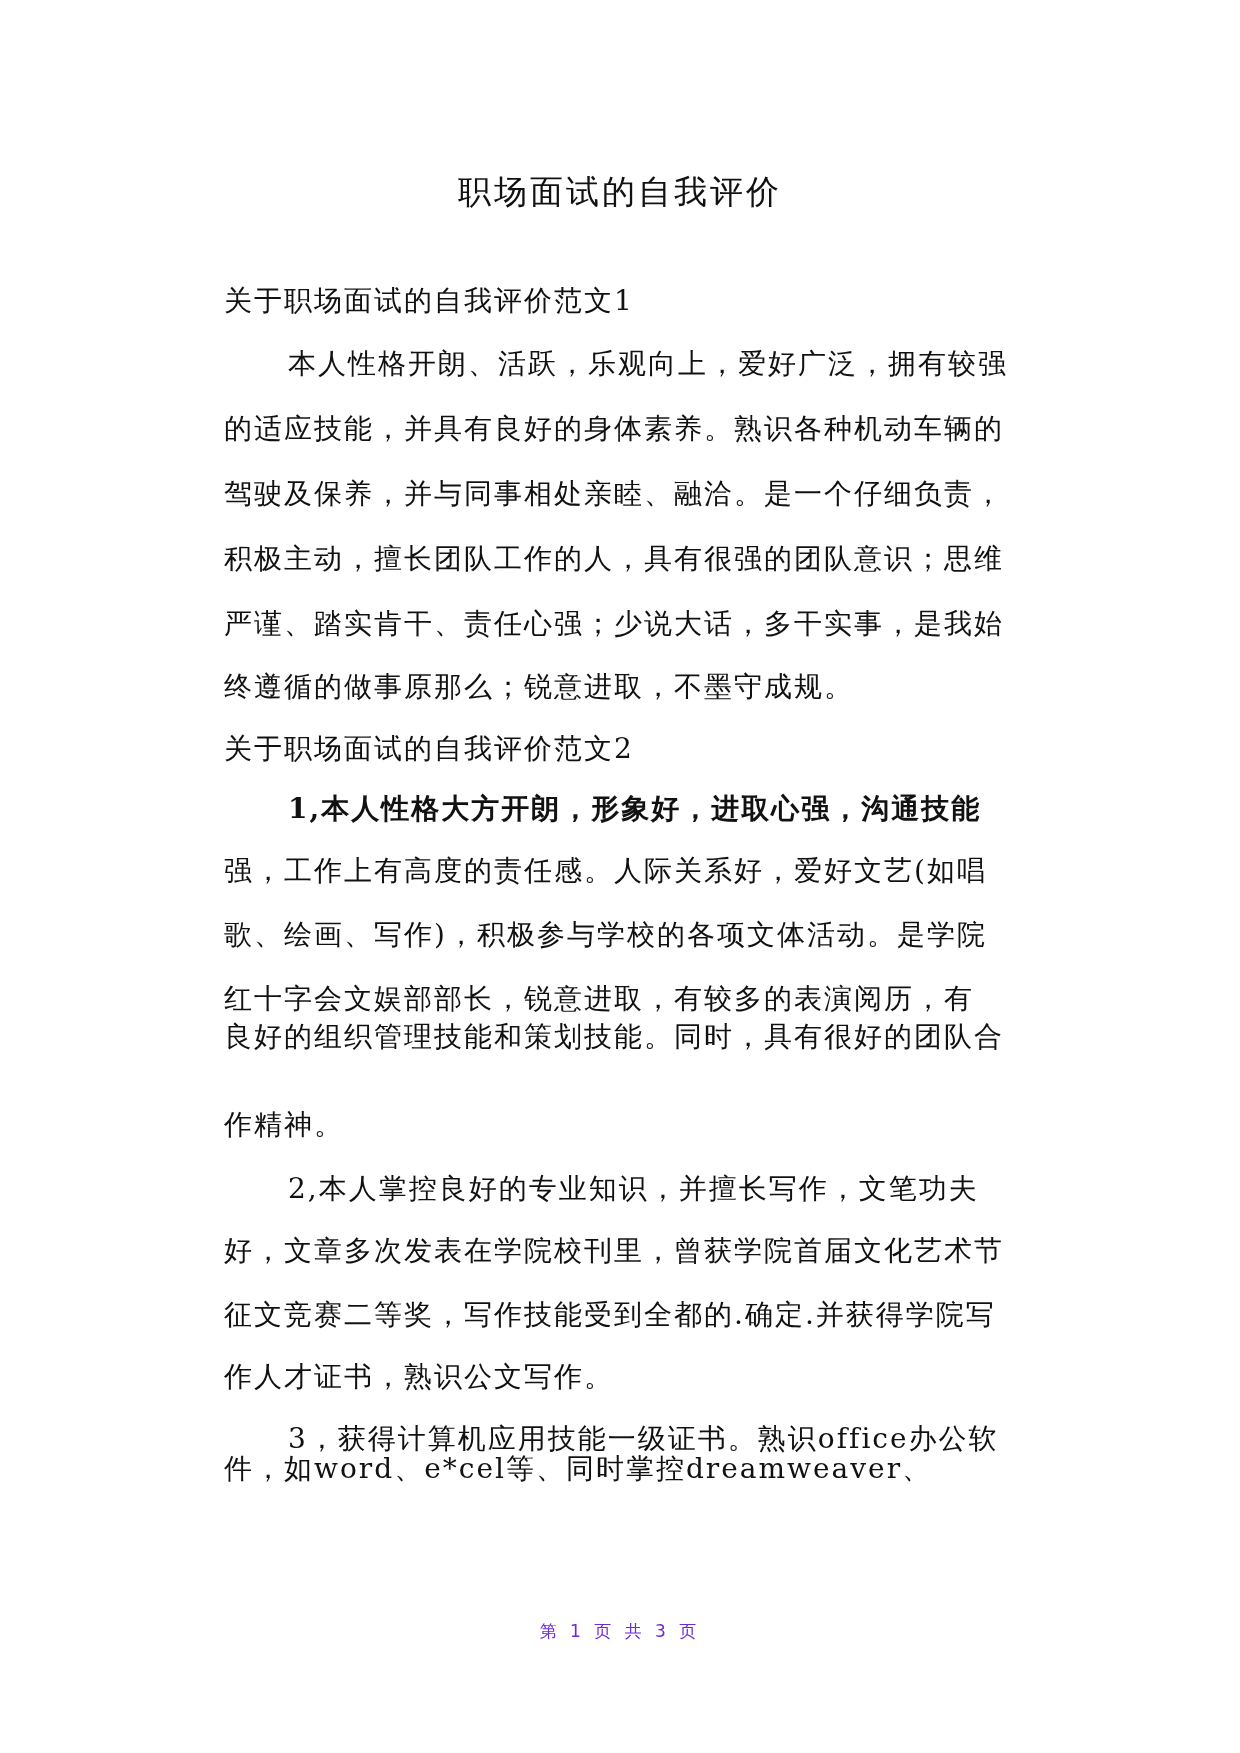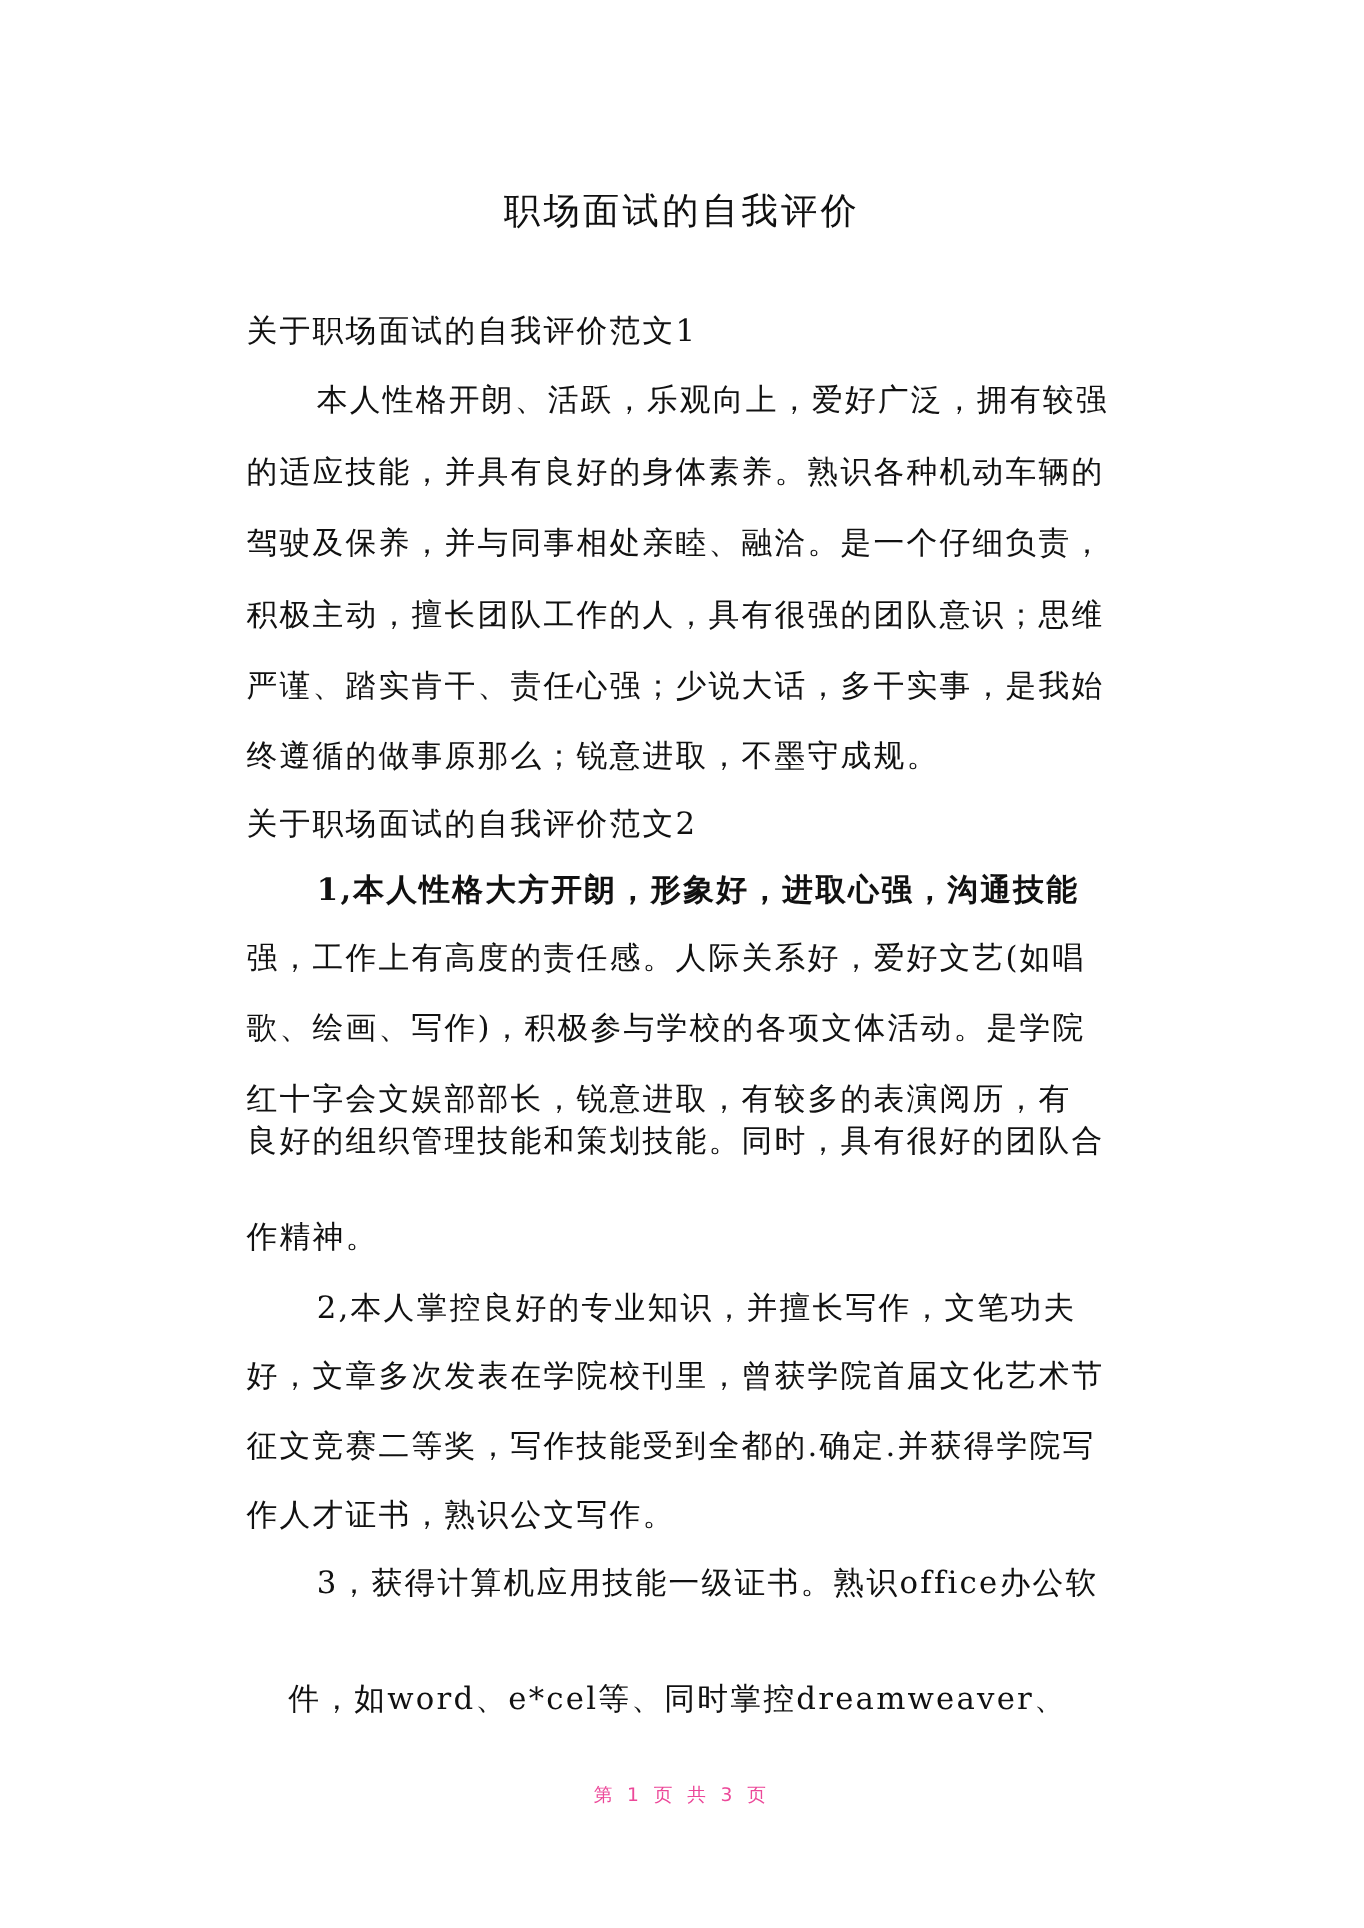--- a/index.html
+++ b/index.html
@@ -4,21 +4,21 @@
 <style>
   html, body { margin: 0; padding: 0; background: #ffffff; }
   body { width: 1240px; height: 1753px; position: relative; overflow: hidden;
          font-family: "DejaVu Serif", "Liberation Serif", serif; color: #111111; }
   .page { position: absolute; left: 0; top: 0; width: 1240px; height: 1753px; background: #fff; }
   .title { position: absolute; top: 170px; left: 0; width: 1240px; text-align: center;
            font-size: 33px; letter-spacing: 3px; font-weight: 500; }
   .line { position: absolute; left: 224px; font-size: 28px; white-space: nowrap; letter-spacing: 2px; }
   .indent { left: 288px; }
   .footer { position: absolute; top: 1620px; left: 0; width: 1240px; text-align: center;
-            font-size: 17px; color: #ec4899; font-family: "DejaVu Sans", "Liberation Sans", sans-serif; letter-spacing: 4px; }
+            font-size: 17px; color: #6d28d9; font-family: "DejaVu Sans", "Liberation Sans", sans-serif; letter-spacing: 4px; }
 </style>
 </head>
 <body>
 
 <div class="page">
   <div class="title">职场面试的自我评价</div>
 
   <div class="line" style="top:282px">关于职场面试的自我评价范文1</div>
   <div class="line indent" style="top: 345px; text-align: right;">本人性格开朗、活跃，乐观向上，爱好广泛，拥有较强</div>
   <div class="line" style="top: 410px;">的适应技能，并具有良好的身体素养。熟识各种机动车辆的</div>
@@ -34,16 +34,16 @@
   <div class="line" style="top: 980px;">红十字会文娱部部长，锐意进取，有较多的表演阅历，有</div>
   <div class="line" style="top: 1018px;">良好的组织管理技能和策划技能。同时，具有很好的团队合</div>
   <div class="line" style="top: 1106px;">作精神。</div>
 
   <div class="line indent" style="top: 1170px;">2,本人掌控良好的专业知识，并擅长写作，文笔功夫</div>
   <div class="line" style="top: 1232px;">好，文章多次发表在学院校刊里，曾获学院首届文化艺术节</div>
   <div class="line" style="top: 1296px;">征文竞赛二等奖，写作技能受到全都的.确定.并获得学院写</div>
   <div class="line" style="top: 1358px;">作人才证书，熟识公文写作。</div>
 
   <div class="line indent" style="top: 1420px;">3，获得计算机应用技能一级证书。熟识office办公软</div>
-  <div class="line" style="top: 1526px; margin-left: 38px;">件，如word、e*cel等、同时掌控dreamweaver、</div>
+  <div class="line" style="top: 1450px;">件，如word、e*cel等、同时掌控dreamweaver、</div>
 
   <div class="footer">第 1 页 共 3 页</div>
 </div>
 
 </body></html>

